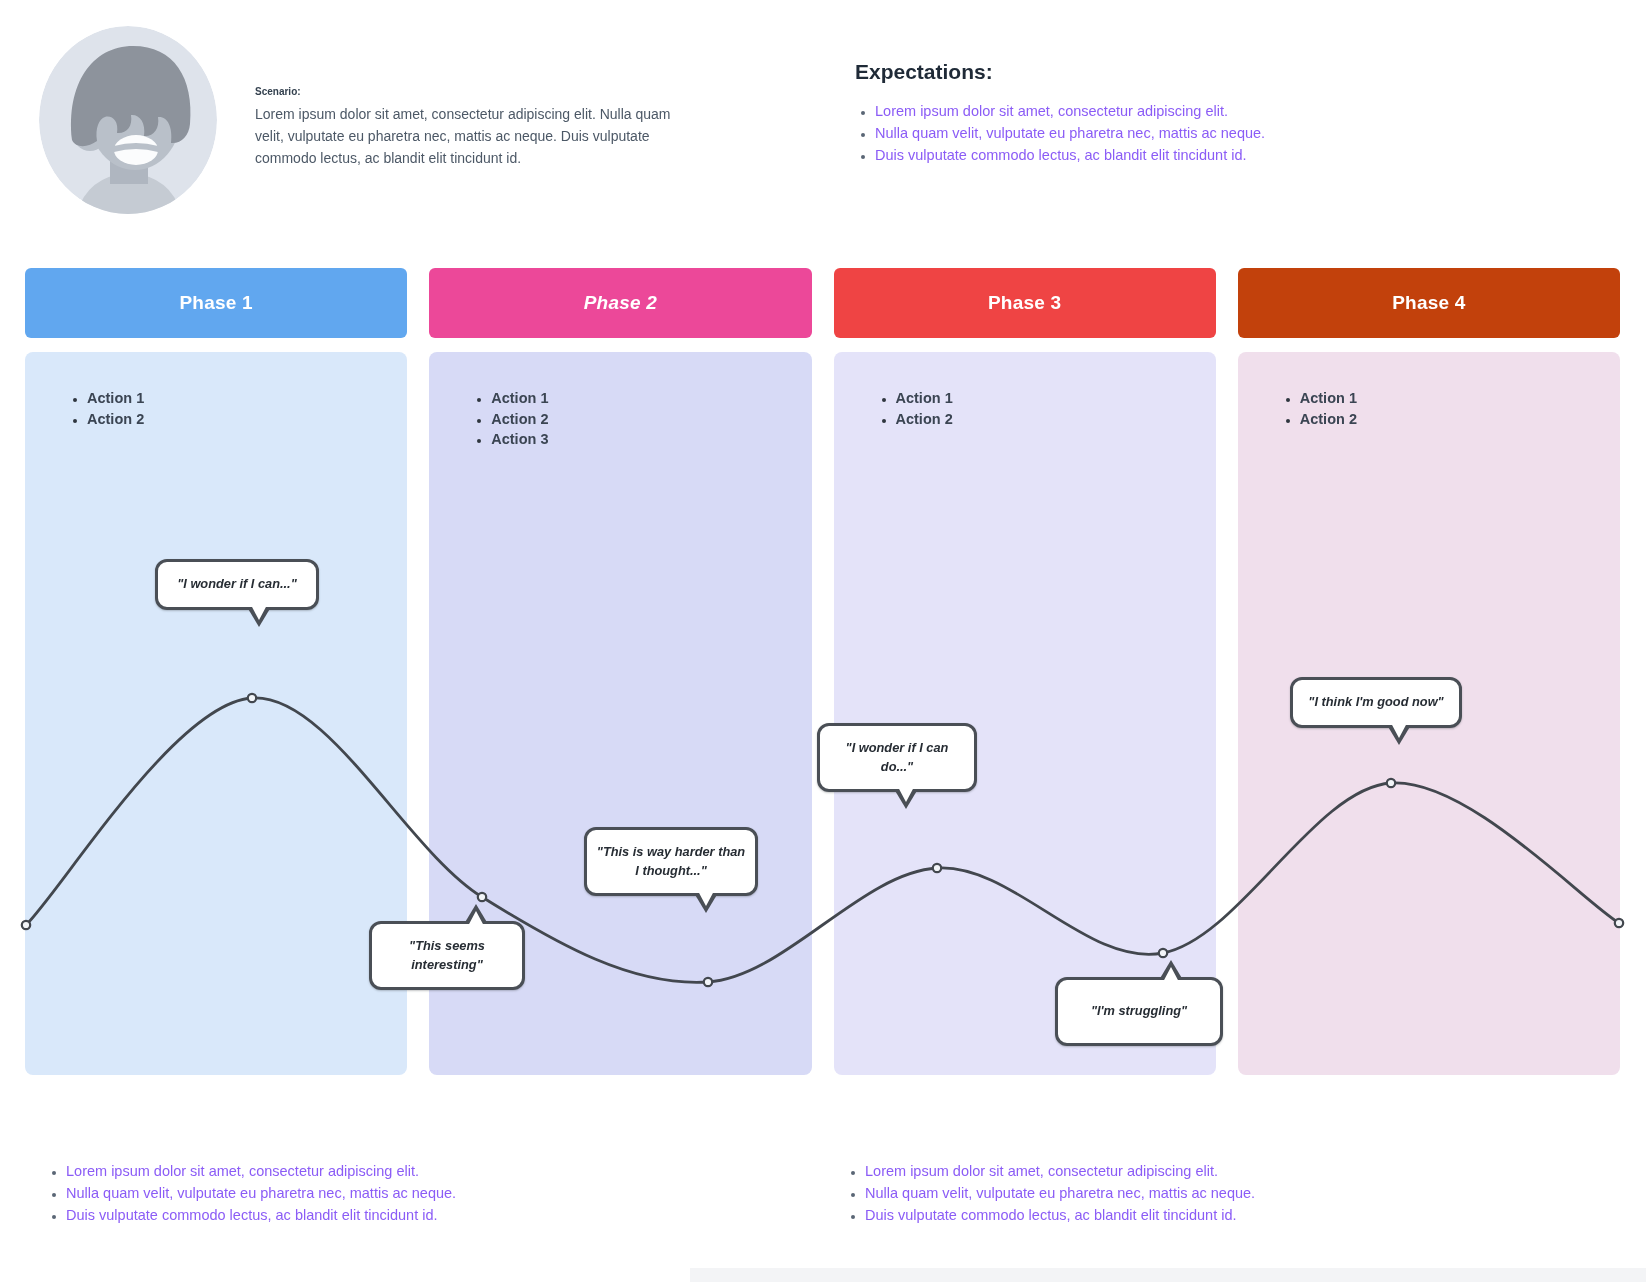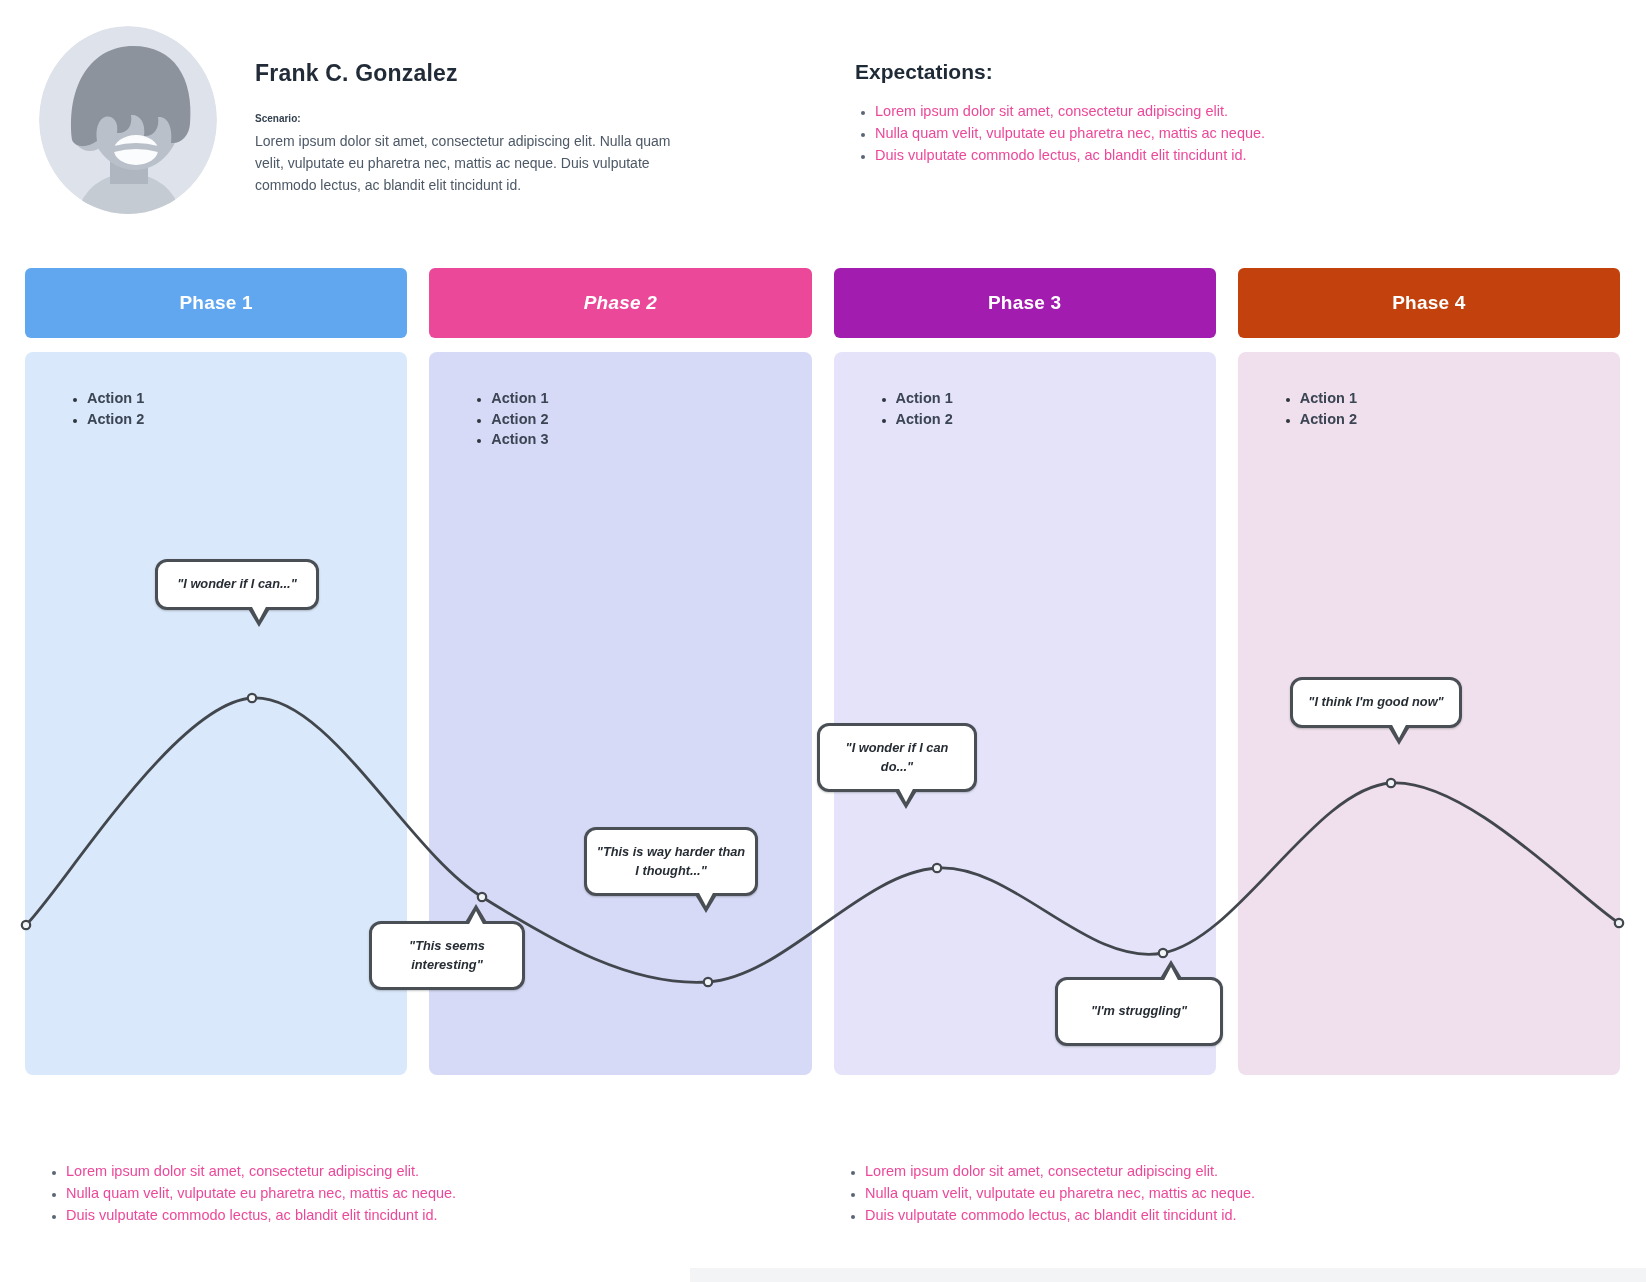--- a/index.html
+++ b/index.html
@@ -9,21 +9,21 @@
   
   .avatar-wrap{position:absolute;left:38px;top:24px;width:180px;height:192px;}
   .persona{position:absolute;left:255px;top:60px;width:450px;}
   .persona-name{font-size:23px;font-weight:700;color:#222B38;letter-spacing:.2px;}
   .scenario-label{margin-top:26px;font-size:10px;font-weight:700;color:#33404E;}
   .scenario-text{margin-top:6px;font-size:14px;line-height:1.58;color:#4C5866;width:432px;}
 
   .expectations{position:absolute;left:855px;top:60px;width:560px;}
   .block-title{font-size:21px;font-weight:700;color:#1F2A37;}
   ul.dots{margin:16px 0 0 0;padding-left:20px;}
-  ul.dots li{font-size:14.5px;line-height:1.52;color:#ec4899;}
+  ul.dots li{font-size:14.5px;line-height:1.52;color:#8b5cf6;}
   ul.dots li::marker{color:#5A6675;font-size:12px;}
 
   
   .phases{position:absolute;left:25px;top:268px;width:1595px;display:grid;
           grid-template-columns:repeat(4,1fr);column-gap:22px;z-index:1;}
   .phase-header{height:70px;line-height:70px;text-align:center;border-radius:6px;
                 color:#ffffff;font-size:19px;font-weight:700;letter-spacing:.2px;}
   .phase-body{margin-top:14px;height:723px;border-radius:8px;}
   .phase-body ul{margin:0;padding:36px 12px 0 62px;}
   .phase-body li{font-size:14.5px;font-weight:600;color:#3B4553;line-height:1.42;}
@@ -72,21 +72,20 @@
         <circle cx="52" cy="110" r="17" fill="#B9C0C9"></circle>
         <ellipse cx="97" cy="92" rx="46" ry="54" fill="#B9C0C9"></ellipse>
         <ellipse cx="98" cy="126" rx="22" ry="15" fill="#FBFCFD"></ellipse>
         <path d="M76 122 Q98 116 120 122 L120 128 Q98 122 76 128 Z" fill="#B9C0C9"></path>
         <path d="M34 116 C 28 60 54 22 95 22 C 136 22 156 54 152 100 C 151 112 143 120 133 119 C 135 102 129 92 120 93 C 122 105 115 113 106 112 C 108 98 101 90 93 91 C 95 103 88 110 79 109 C 81 97 74 91 67 93 C 61 95 57 104 59 117 C 51 123 38 125 34 116 Z" fill="#8D939C"></path>
       </g>
     </svg>
   </div>
 
   <div class="persona">
-    <div class="persona-name">Frank C. Gonzalez</div>
     <div class="scenario-label">Scenario:</div>
     <div class="scenario-text">Lorem ipsum dolor sit amet, consectetur adipiscing elit. Nulla quam velit, vulputate eu pharetra nec, mattis ac neque. Duis vulputate commodo lectus, ac blandit elit tincidunt id.</div>
   </div>
 
   <div class="expectations">
     <div class="block-title">Expectations:</div>
     <ul class="dots">
       <li>Lorem ipsum dolor sit amet, consectetur adipiscing elit.</li>
       <li>Nulla quam velit, vulputate eu pharetra nec, mattis ac neque.</li>
       <li>Duis vulputate commodo lectus, ac blandit elit tincidunt id.</li>
@@ -107,21 +106,21 @@
       <div class="phase-header" style="background: #ec4899; font-style: italic;">Phase 2</div>
       <div class="phase-body" style="background: rgb(215, 218, 246);">
         <ul>
           <li>Action 1</li>
           <li>Action 2</li>
           <li>Action 3</li>
         </ul>
       </div>
     </div>
     <div>
-      <div class="phase-header" style="background: #a21caf;">Phase 3</div>
+      <div class="phase-header" style="background: #ef4444;">Phase 3</div>
       <div class="phase-body" style="background: rgb(228, 227, 249);">
         <ul>
           <li>Action 1</li>
           <li>Action 2</li>
         </ul>
       </div>
     </div>
     <div>
       <div class="phase-header" style="background: #c2410c;">Phase 4</div>
       <div class="phase-body" style="background: rgb(240, 223, 236);">

